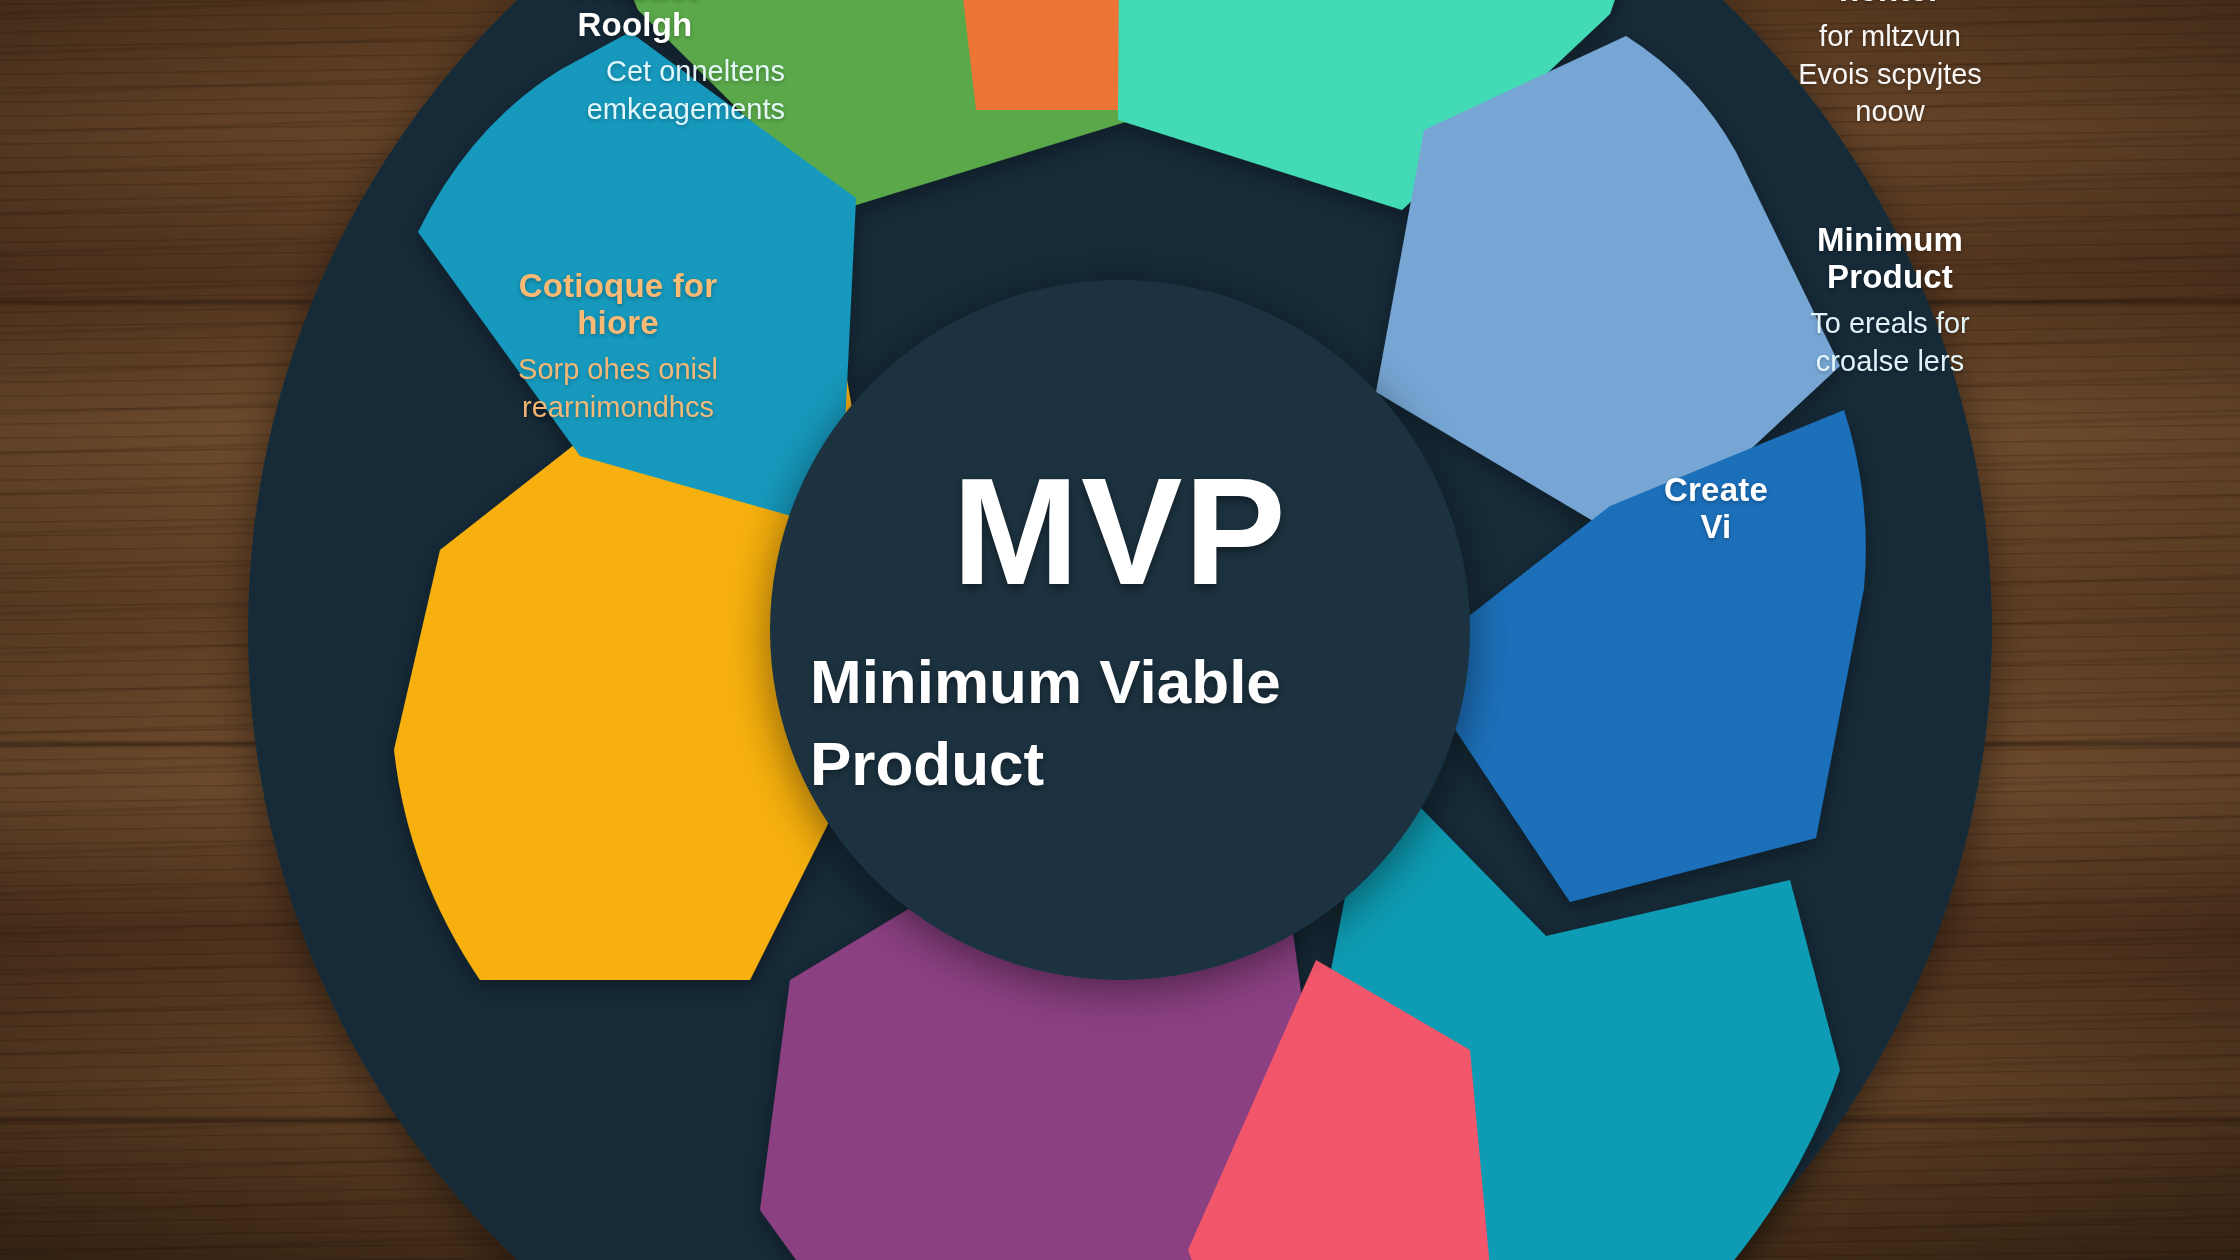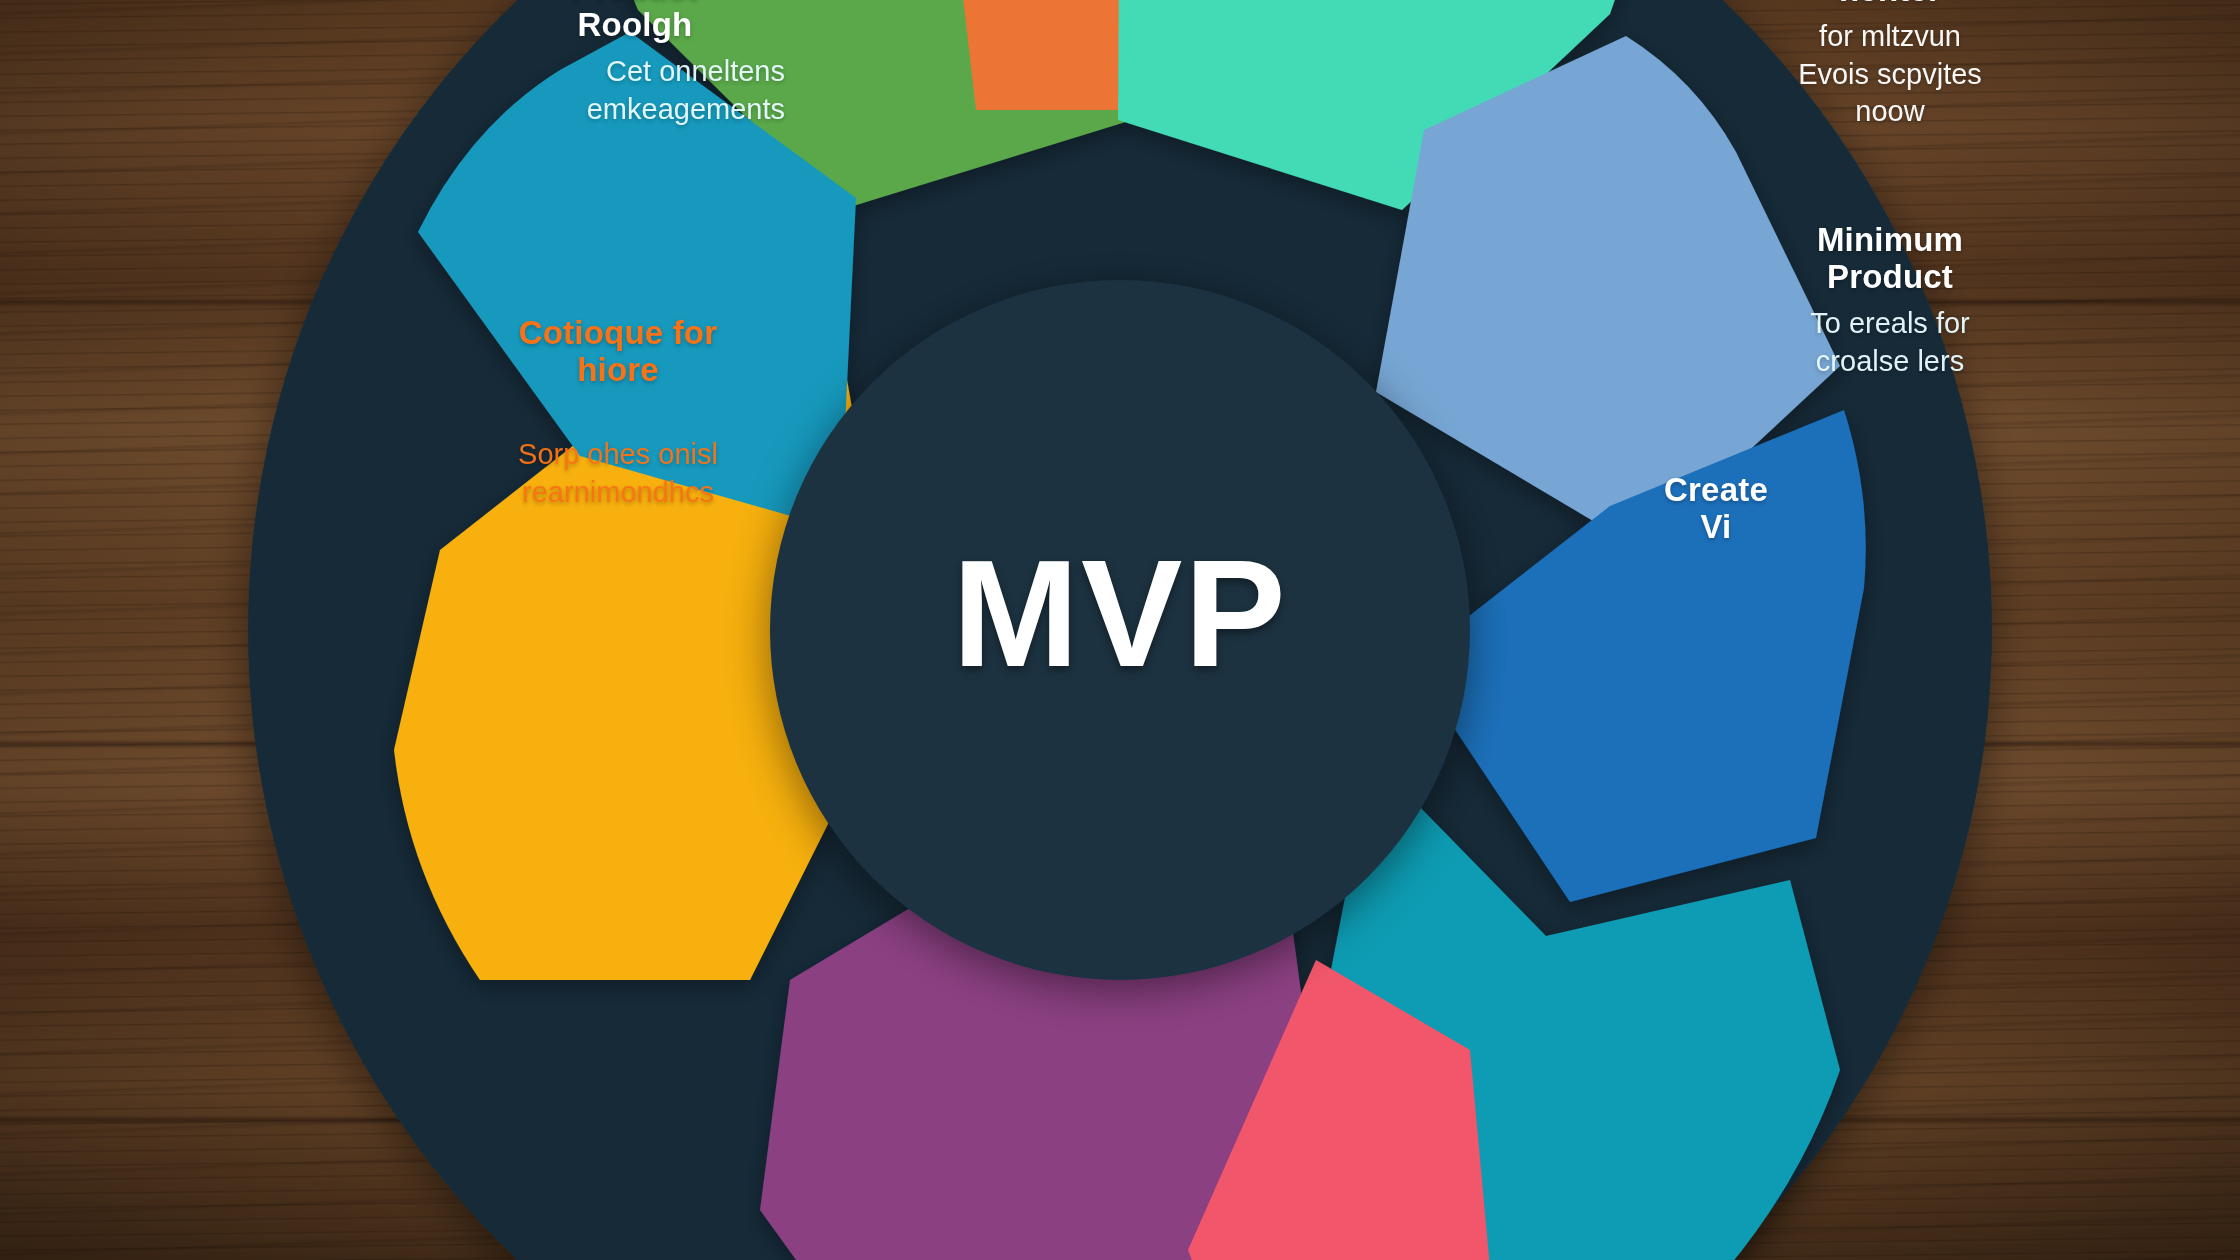--- a/index.html
+++ b/index.html
@@ -107,21 +107,21 @@
     letter-spacing:.2px;
     margin-bottom:9px;
   }
   .petal-desc {
     font-size:29px;
     line-height:1.30;
     font-weight:400;
     opacity:.96;
   }
   .lt-white  { color:#ffffff; }
-  .lt-cream  { color:#f97316;margin-top:47px; }
+  .lt-cream  { color:#fdba74; }
   .lt-pale   { color:#e9fbff; }   
   #lbl-3 { left:1600px; top:285px; }   
   #lbl-4 { left:1600px; top:572px; }   
   #lbl-5 { left:1426px; top:822px; }   
   #lbl-6 { left:328px;  top:618px; }   
   #lbl-7 { left:345px;  top:320px; }   
 
   
   #hub {
     position:absolute;
@@ -238,15 +238,16 @@
     <div class="petal-label" id="lbl-7">
       <div class="petal-title lt-white" style="white-space: pre-line;">Product
 Roolgh</div>
       <div class="petal-desc  lt-pale" style="white-space: pre-line; text-align: right;">Cet onneltens
 emkeagements</div>
     </div>
   </div>
 
   <div id="hub">
     <div id="hub-acronym">MVP</div>
+    <div id="hub-expansion" style="white-space: pre-line;">Minimum Viable Product</div>
   </div>
 
 </div>
 
 </body></html>

